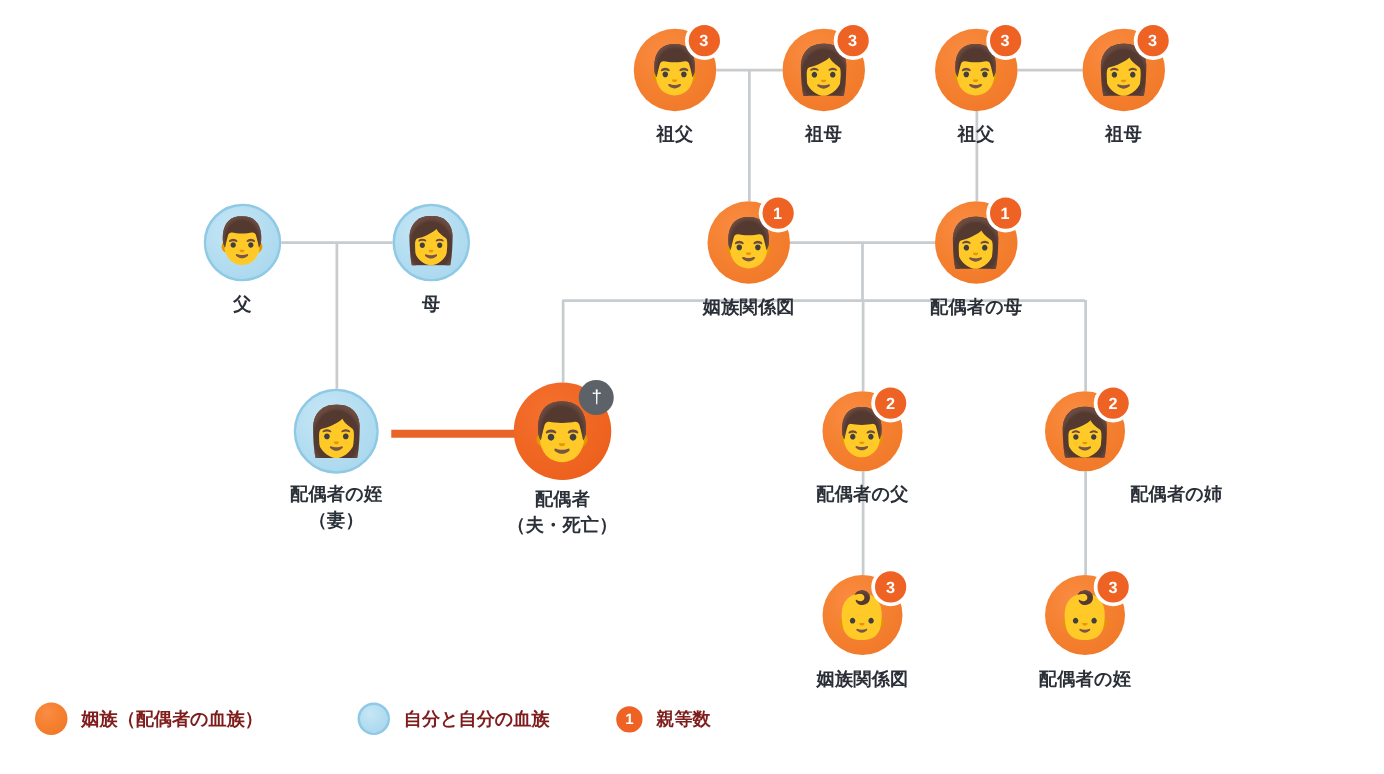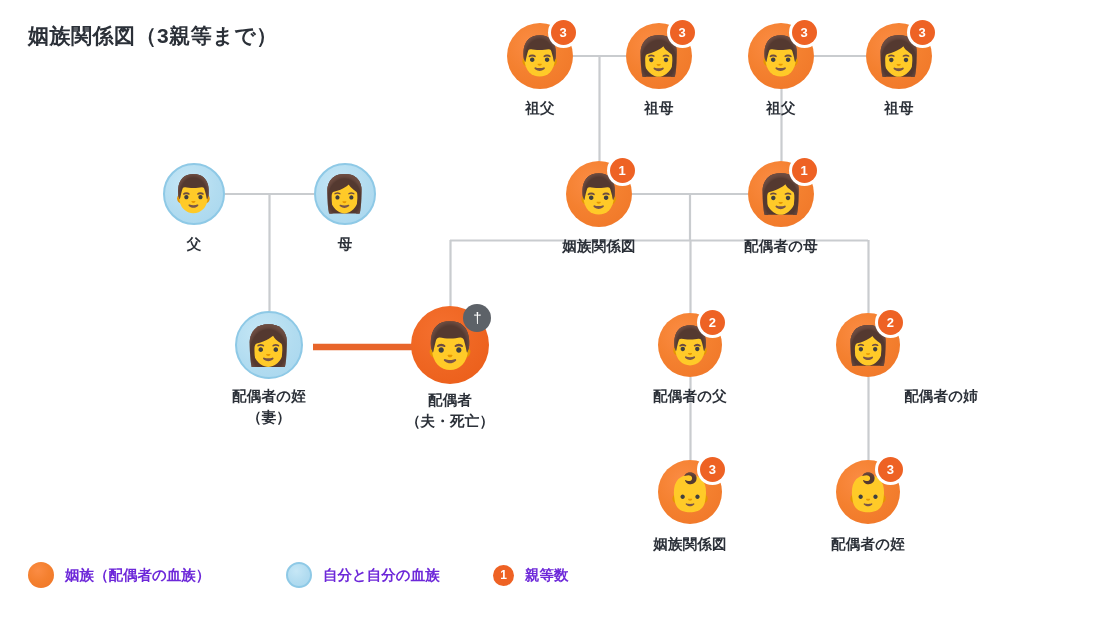--- a/index.html
+++ b/index.html
@@ -128,31 +128,30 @@
     color: #fff;
     font-size: 12px;
     font-weight: bold;
     display: flex;
     align-items: center;
     justify-content: center;
   }
   .legend-text {
     margin-left: 11px;
     font-size: 14.5px;
-    color: #6d28d9;
+    color: #7f1d1d;
     font-weight: bold;
     white-space: nowrap;
   }
 </style>
 </head>
 <body>
 
 <div id="canvas">
 
-  <div class="title">姻族関係図（3親等まで）</div>
 
   <svg class="lines" viewBox="0 0 1107 619" width="1107" height="619">
     <g stroke="#c9cccf" stroke-width="2.2" fill="none" stroke-linecap="butt">
 
       <line x1="573" y1="56" x2="626" y2="56"></line>
 
       <line x1="599.5" y1="56" x2="599.5" y2="161"></line>
 
       <line x1="814" y1="56" x2="866" y2="56"></line>
 

